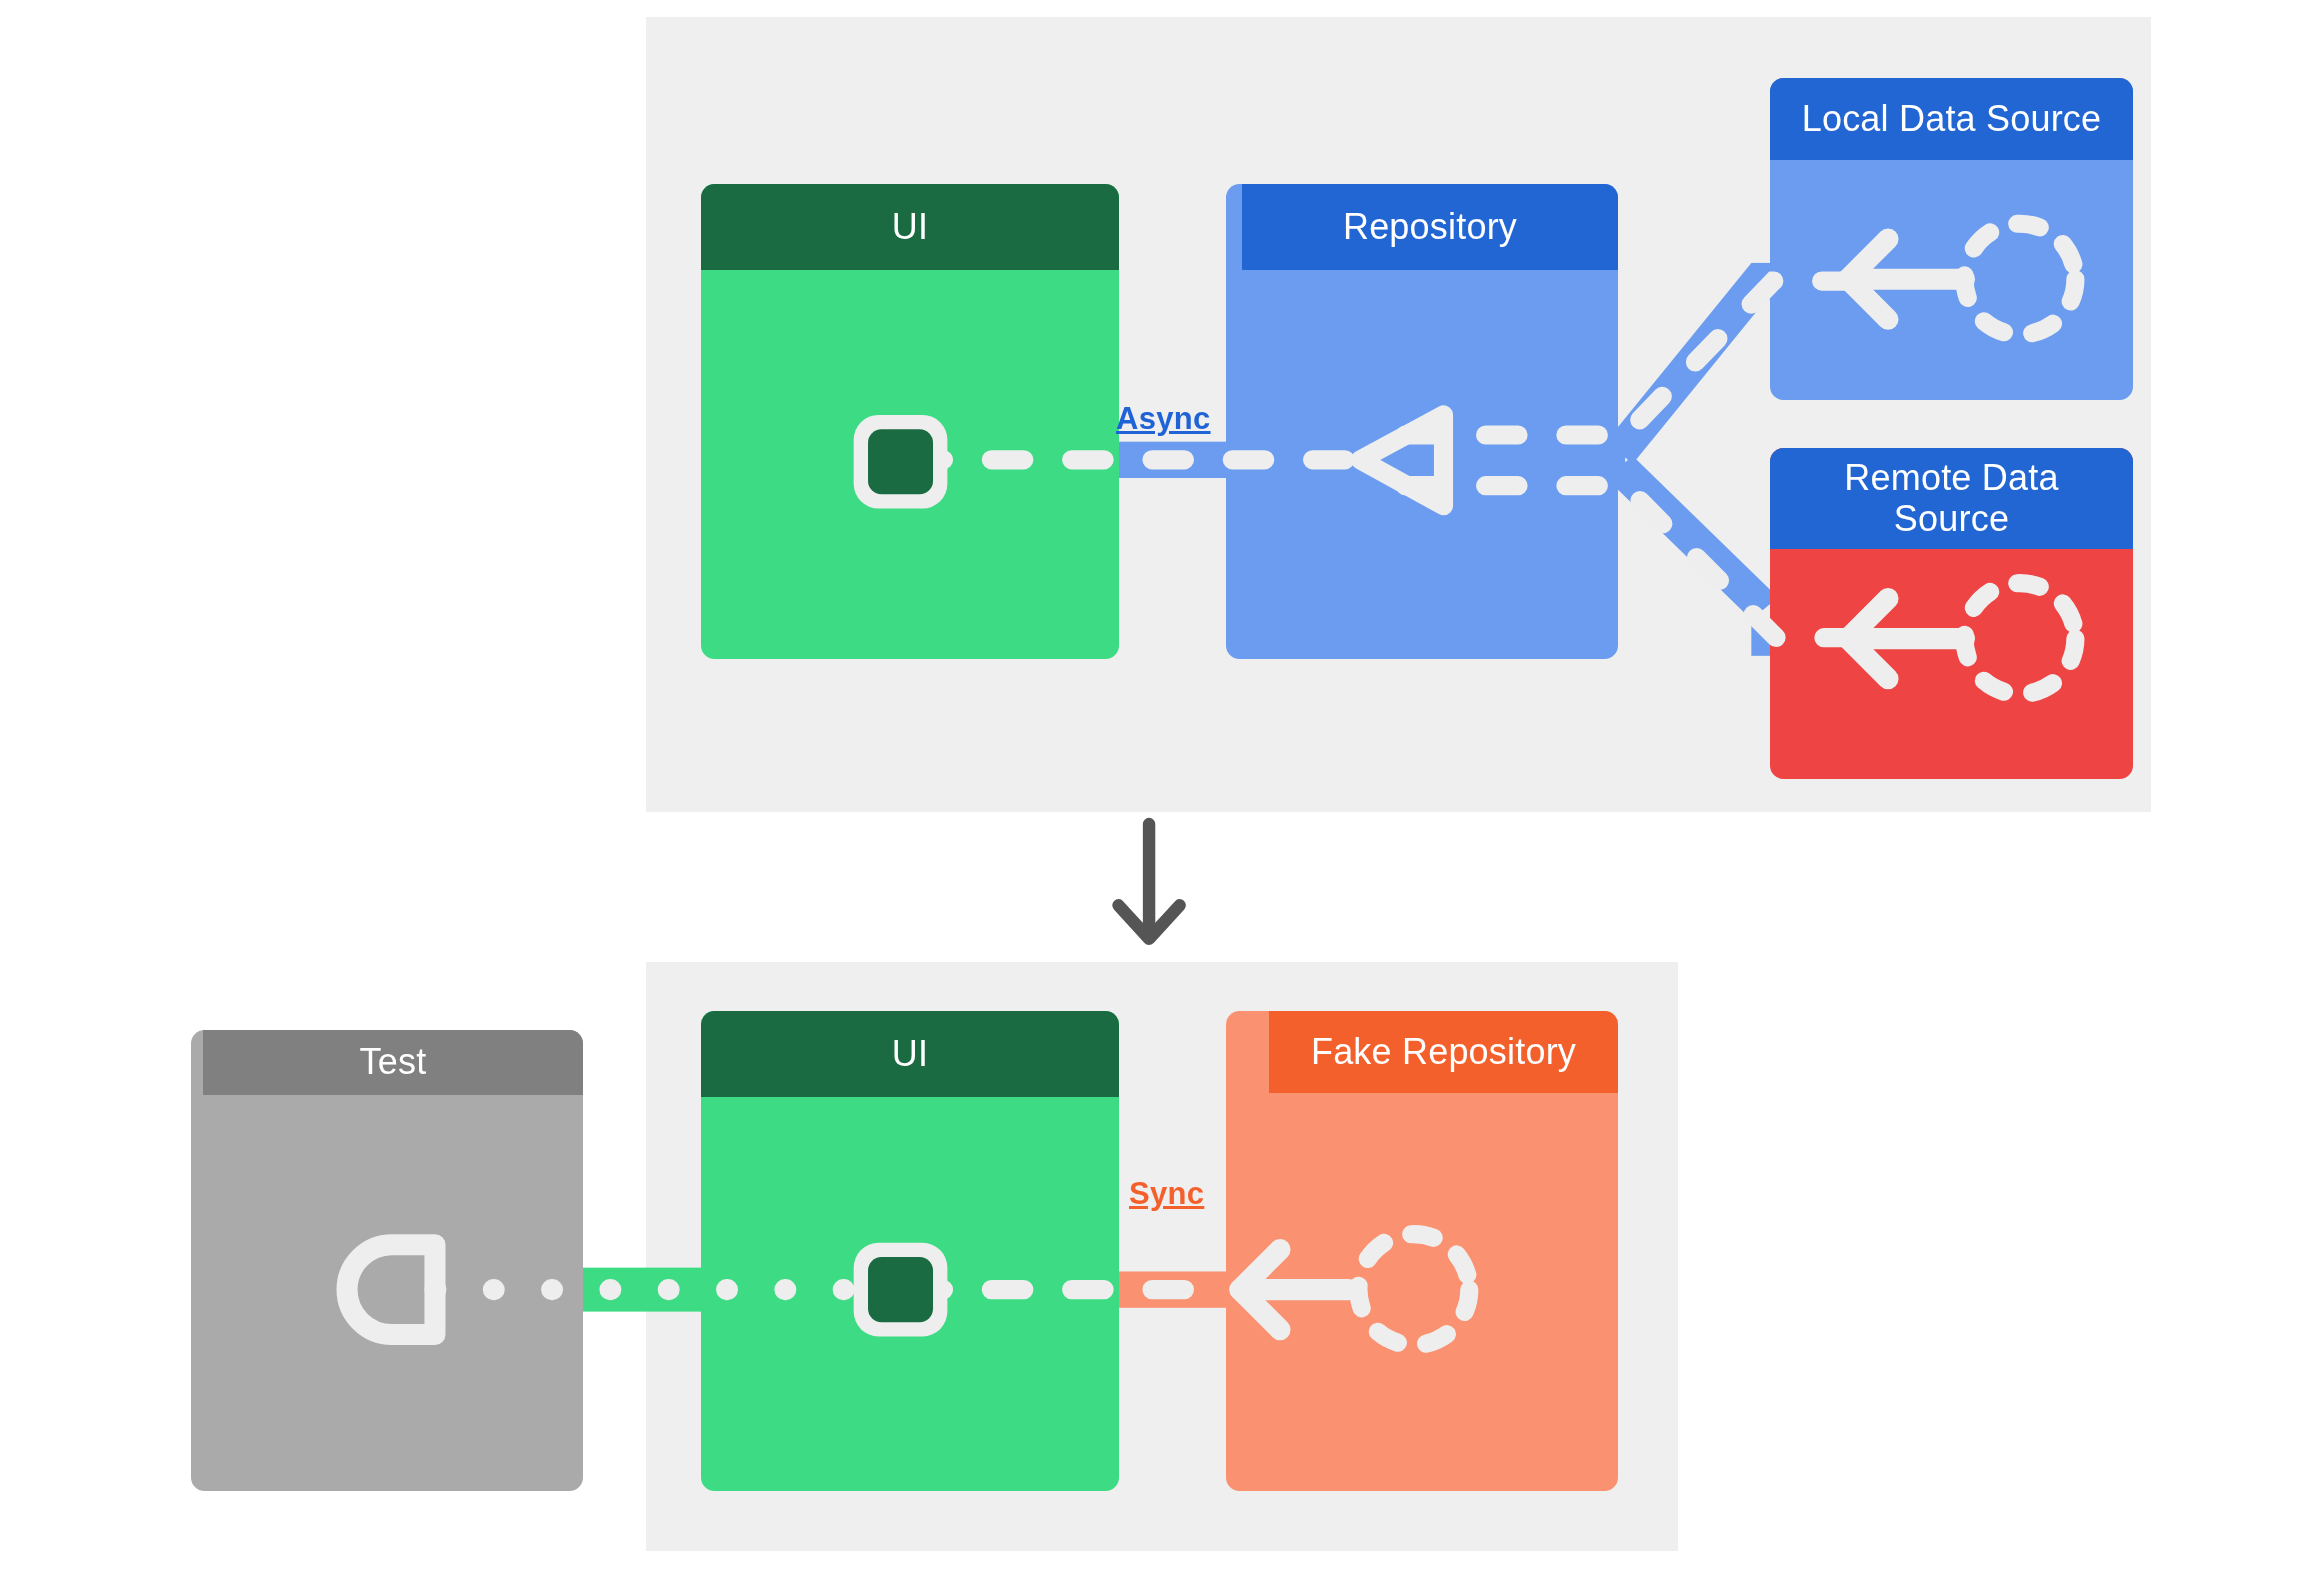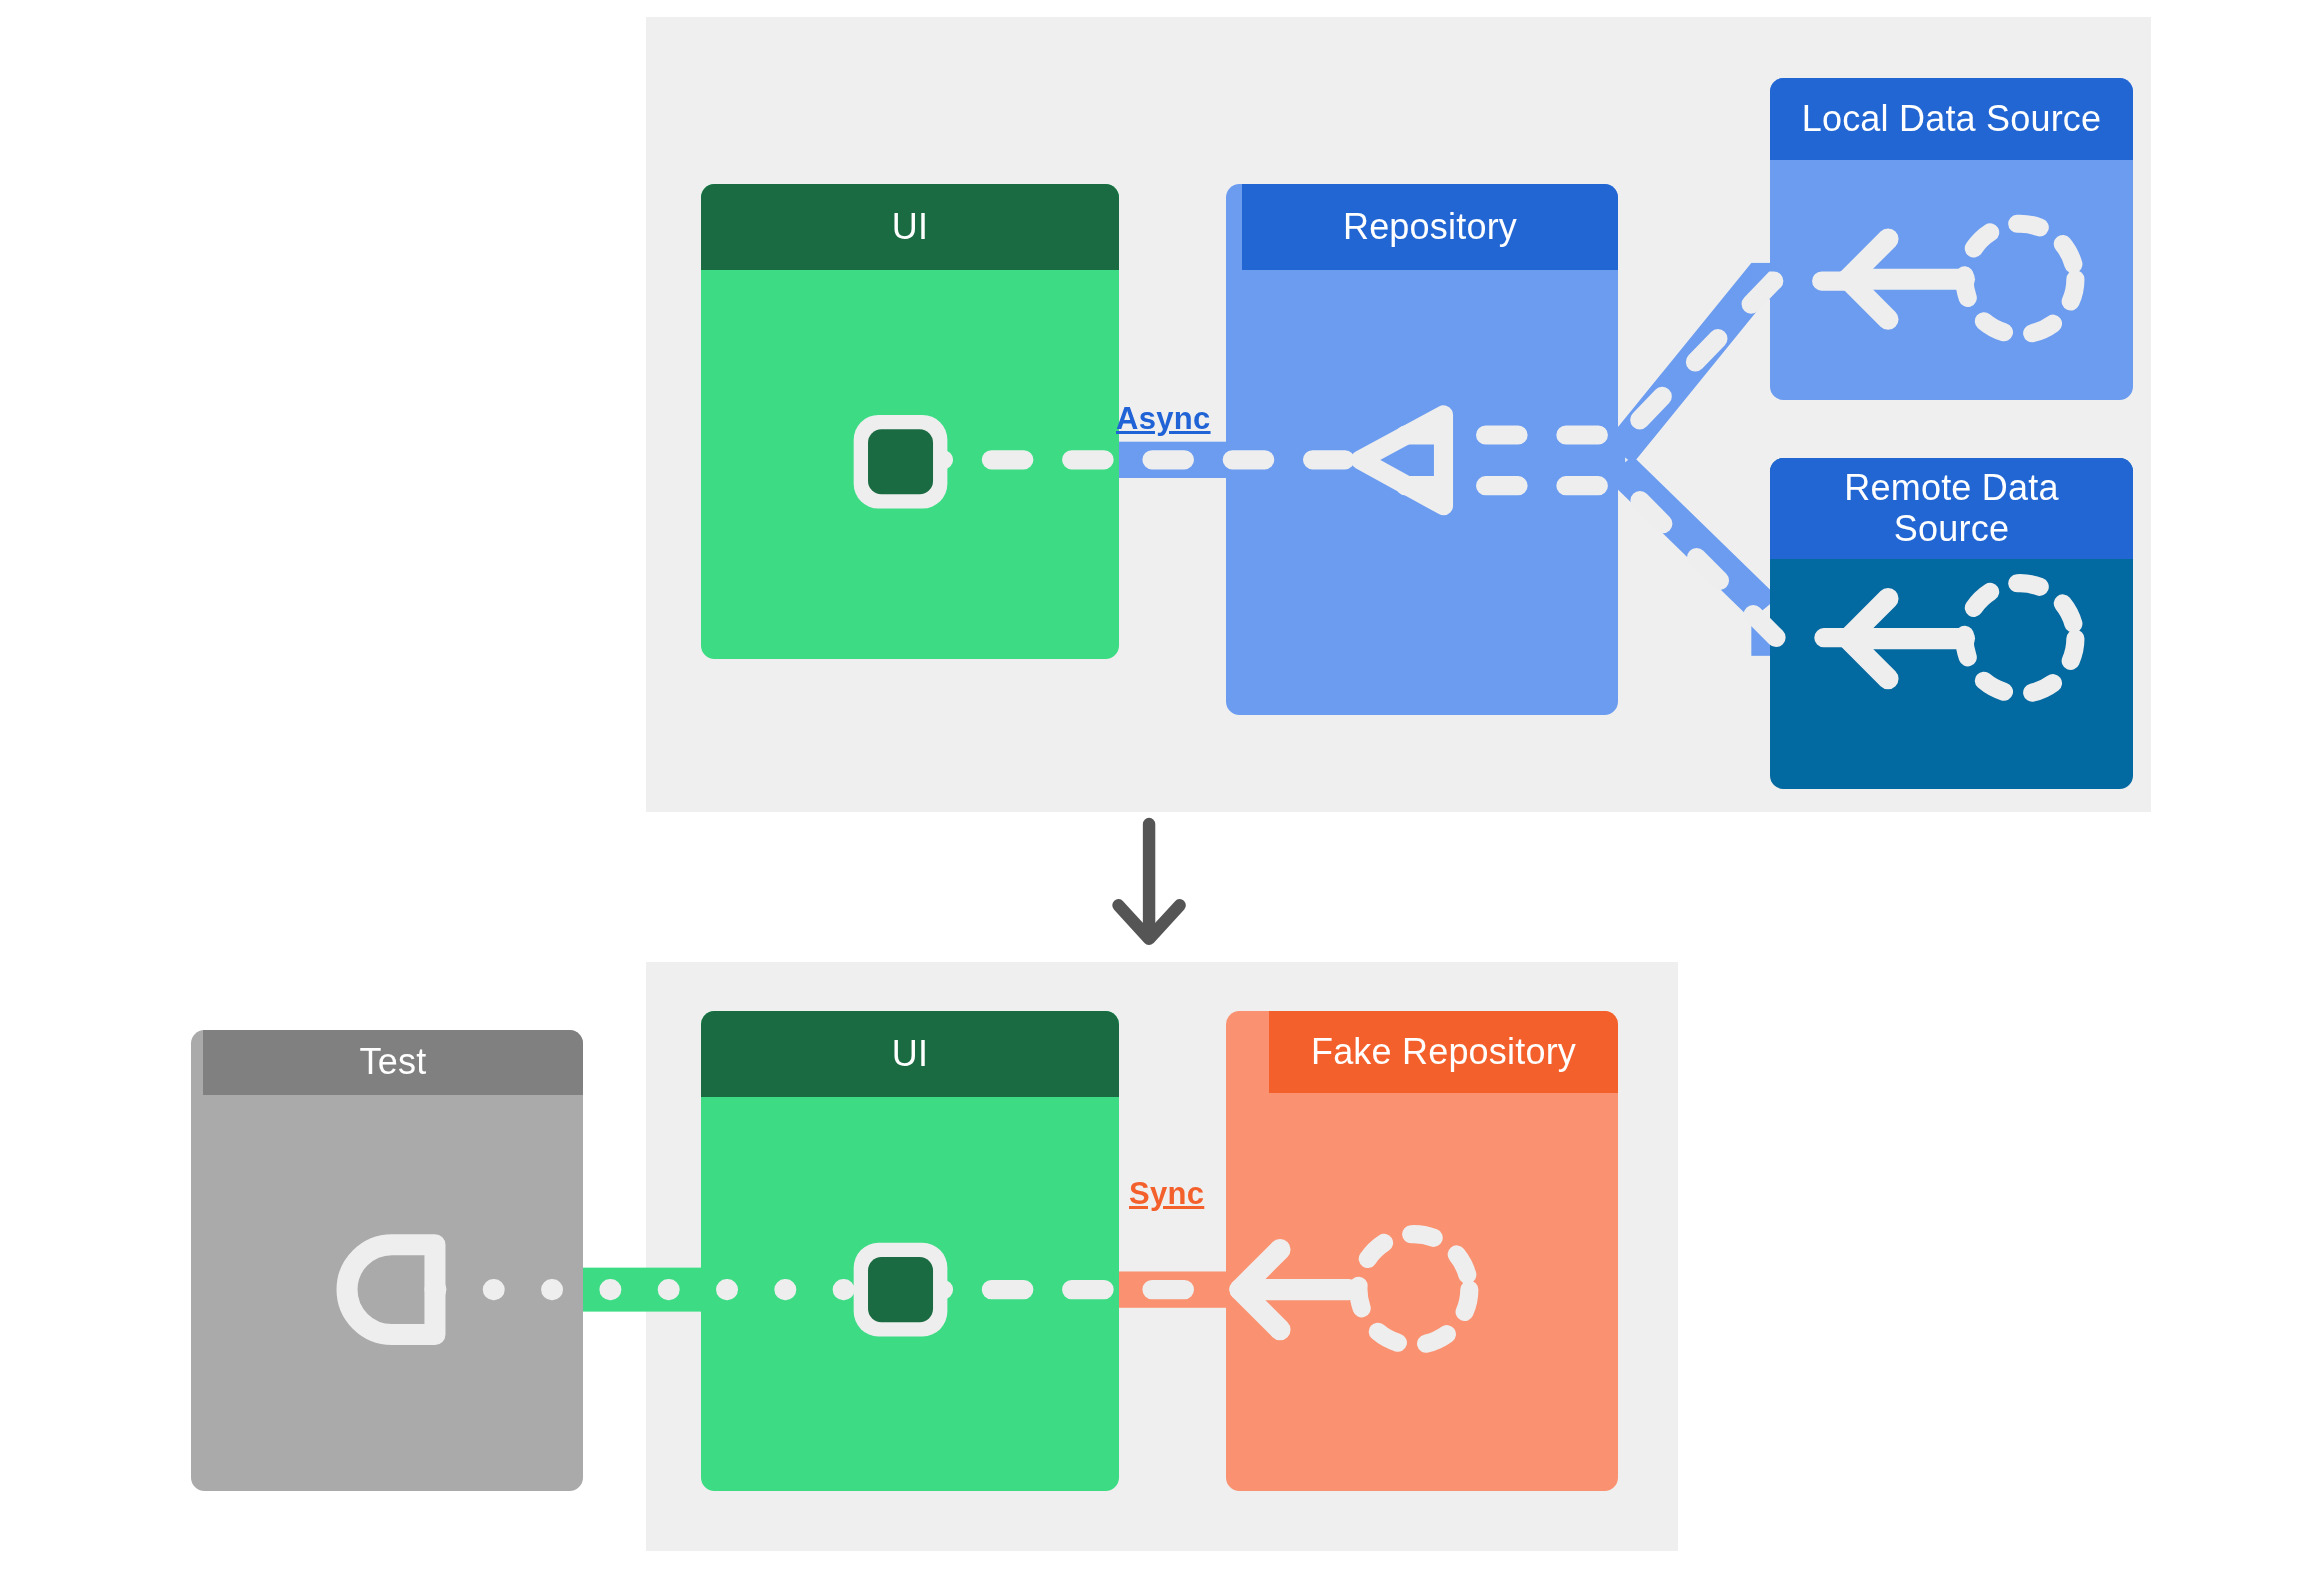--- a/index.html
+++ b/index.html
@@ -101,35 +101,35 @@
     </g>
   </svg>
 
   <div class="card" style="left:701px; top:184px; width:418px; height:475px; background:#3ddc84;">
     <div class="card-inner">
       <div class="card-header" style="background:#1b6b42; height:86px;">UI</div>
       <div class="card-body"></div>
     </div>
   </div>
 
-  <div class="card" style="left:1226px; top:184px; width:392px; height:531px; background:#6b9cf0;padding-left:16px;">
+  <div class="card" style="left:1226px; top:184px; width:392px; height:475px; background:#6b9cf0;padding-left:16px;">
     <div class="card-inner">
       <div class="card-header" style="background:#2266d3; height:86px;">Repository</div>
       <div class="card-body"></div>
     </div>
   </div>
 
   <div class="card" style="left:1770px; top:78px; width:363px; height:322px; background:#6b9cf0;">
     <div class="card-inner">
       <div class="card-header" style="background:#2266d3; height:82px;">Local Data Source</div>
       <div class="card-body"></div>
     </div>
   </div>
 
-  <div class="card" style="left:1770px; top:458px; width:363px; height:331px; background:#0369a1;">
+  <div class="card" style="left:1770px; top:448px; width:363px; height:331px; background:#ef4444;">
     <div class="card-inner">
       <div class="card-header" style="background:#2266d3; height:101px; display:flex; align-items:center; justify-content:center; padding:0 32.5px;">Remote Data Source</div>
       <div class="card-body"></div>
     </div>
   </div>
 
   <div class="card" style="left:191px; top:1030px; width:392px; height:461px; background:#aaaaaa;">
     <div class="card-inner">
       <div class="card-header" style="background:#808080; height:65px;margin-left:12px;">Test</div>
       <div class="card-body"></div>

